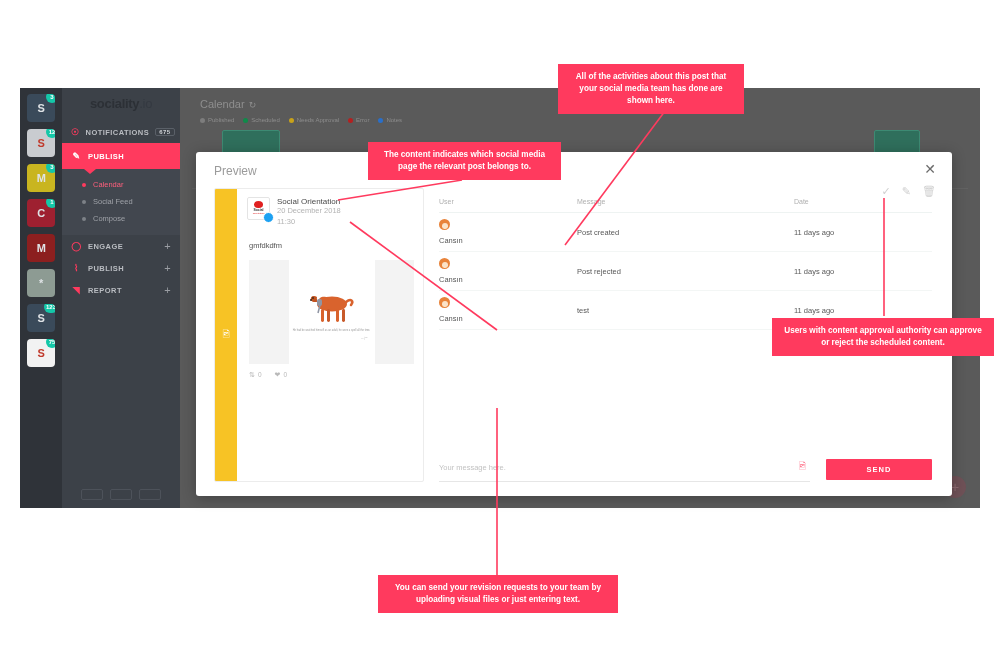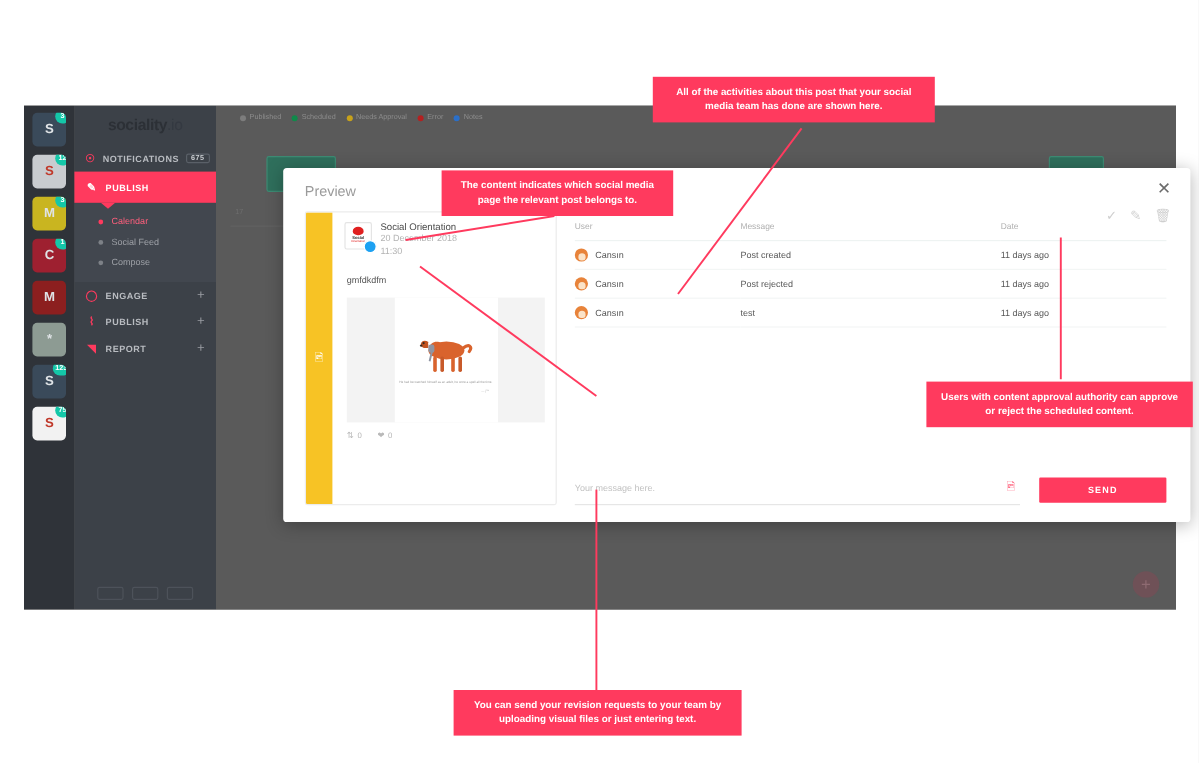--- a/index.html
+++ b/index.html
@@ -55,22 +55,22 @@
   .cal{ position:absolute; left:12px; top:42px; right:12px; bottom:0; }
   .calcol{ position:absolute; top:0; width:58px; }
   .ev{ border-radius:2px; margin-bottom:3px; }
   .hourlbl{ position:absolute; color:#6e6e6e; font-size:6px; }
   .hline{ position:absolute; left:0; right:0; height:1px; background:#626262; }
   .fab{ position:absolute; right:14px; bottom:10px; width:22px; height:22px;
         border-radius:50%; background:#6f5157; color:#8e6b72; font-size:14px;
         display:flex; align-items:center; justify-content:center; }
 
   
-  .modal{ position:absolute; left:196px; top:140px; width:756px; height:295px;
-          background:#fff; border-radius:3px; box-shadow:0 2px 14px rgba(0,0,0,.28);margin-left:40px; }
+  .modal{ position:absolute; left:196px; top:152px; width:756px; height:344px;
+          background:#fff; border-radius:3px; box-shadow:0 2px 14px rgba(0,0,0,.28); }
   .mtitle{ position:absolute; left:18px; top:12px; color:#9b9b9b; font-size:12px; }
   .mclose{ position:absolute; right:16px; top:10px; color:#6b6b6b; font-size:14px;
            line-height:1; cursor:pointer; }
   .macts{ position:absolute; right:16px; top:33px; display:flex; gap:11px;
           color:#cfcfcf; font-size:11px; }
   .macts span{ cursor:pointer; }
 
   .card{ position:absolute; left:18px; top:36px; width:210px; bottom:14px;
          border:1px solid #ececec; border-radius:2px; display:flex; overflow:hidden; }
   .stripe{ width:22px; background:#f7c325; position:relative; flex:none; }
@@ -101,21 +101,21 @@
   .sig{ font-size:2.6px; color:#b5b5b5; align-self:flex-end; margin-right:7px; }
   .pstats{ display:flex; gap:13px; align-items:center; margin:7px 0 0 2px;
            color:#b9b9b9; font-size:7px; }
   .pstats b{ font-weight:normal; font-size:6.5px; margin-left:3px; }
 
   .right{ position:absolute; left:243px; top:46px; right:20px; bottom:14px; }
   table{ width:100%; border-collapse:collapse; }
   th{ text-align:left; font-size:7px; color:#b0b0b0; font-weight:normal;
       padding:0 0 7px 0; border-bottom:1px solid #eef3f2; }
   td{ font-size:7.5px; color:#585858; padding:6px 0; border-bottom:1px solid #f3f6f5; }
-  .ucell{ display:flex; align-items:center; gap:6px; }
+  .ucell{ display:flex; gap:6px;flex-direction:column; }
   .uav{ width:11px; height:11px; border-radius:50%; background:#e8833a;
         position:relative; overflow:hidden; flex:none; }
   .uav:after{ content:""; position:absolute; left:2.5px; top:4px; width:6px; height:6px;
         border-radius:50% 50% 40% 40%; background:#fbe3c8; }
   .colu{ width:28%; } .colm{ width:44%; } .cold{ width:28%; }
 
   .compose{ position:absolute; left:0; right:0; bottom:0; display:flex;
             align-items:flex-end; gap:0; }
   .cinput{ flex:1; border-bottom:1px solid #e6e6e6; padding-bottom:6px;
            display:flex; align-items:center; }
@@ -219,20 +219,21 @@
           </div>
         </div>
       <div class="navfoot">
         <span></span>
         <span></span>
         <span></span>
       </div>
     </div>
 
     <div class="content">
+      <div class="ctitle"><span>Calendar</span><span class="sp">↻</span></div>
       <div class="legend" id="legend">
           <div class="lg">
             <span class="lgd" style="background: rgb(125, 125, 125);"></span>
             <span>Published</span>
           </div>
           <div class="lg">
             <span class="lgd" style="background: rgb(15, 138, 74);"></span>
             <span>Scheduled</span>
           </div>
           <div class="lg">
@@ -382,18 +383,18 @@
   </div>
 
   <svg class="lines">
     <line x1="668" y1="107" x2="565" y2="245" stroke="#ff3a5e" stroke-width="1.6"></line>
     <line x1="462" y1="180" x2="338" y2="200" stroke="#ff3a5e" stroke-width="1.6"></line>
     <line x1="497" y1="330" x2="350" y2="222" stroke="#ff3a5e" stroke-width="1.6"></line>
     <line x1="884" y1="316" x2="884" y2="198" stroke="#ff3a5e" stroke-width="1.6"></line>
     <line x1="497" y1="575" x2="497" y2="408" stroke="#ff3a5e" stroke-width="1.6"></line>
   </svg>
 
-  <div class="note" style="left:544px; top:64px; width:235px;">All of the activities about this post that your social media team has done are shown here.</div>
+  <div class="note" style="left:558px; top:64px; width:186px;">All of the activities about this post that your social media team has done are shown here.</div>
   <div class="note" style="left:368px; top:142px; width:193px;">The content indicates which social media page the relevant post belongs to.</div>
   <div class="note" style="left:378px; top:575px; width:240px;">You can send your revision requests to your team by uploading visual files or just entering text.</div>
   <div class="note" style="left:772px; top:318px; width:222px;">Users with content approval authority can approve or reject the scheduled content.</div>
 
 </div>
 
 </body></html>

